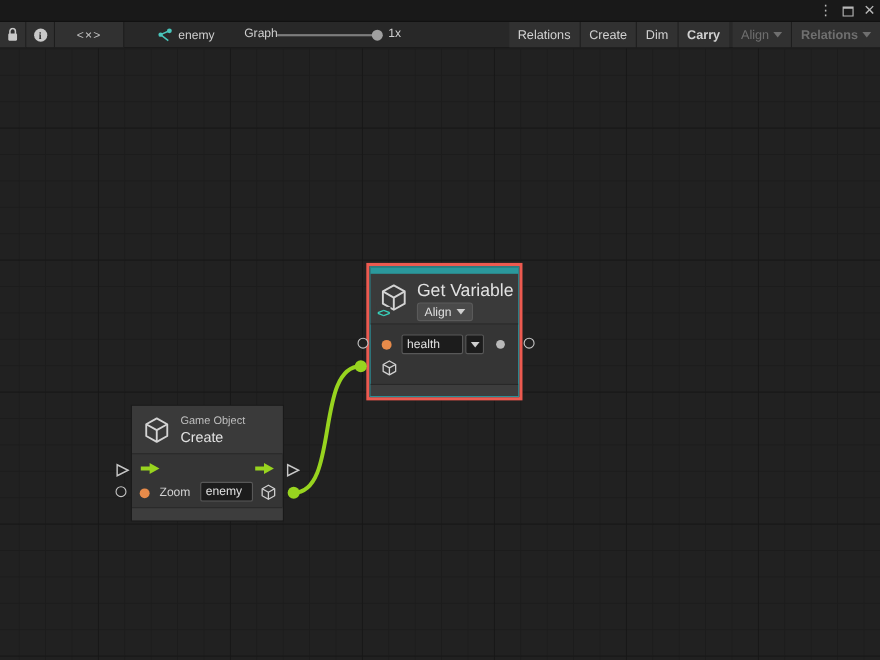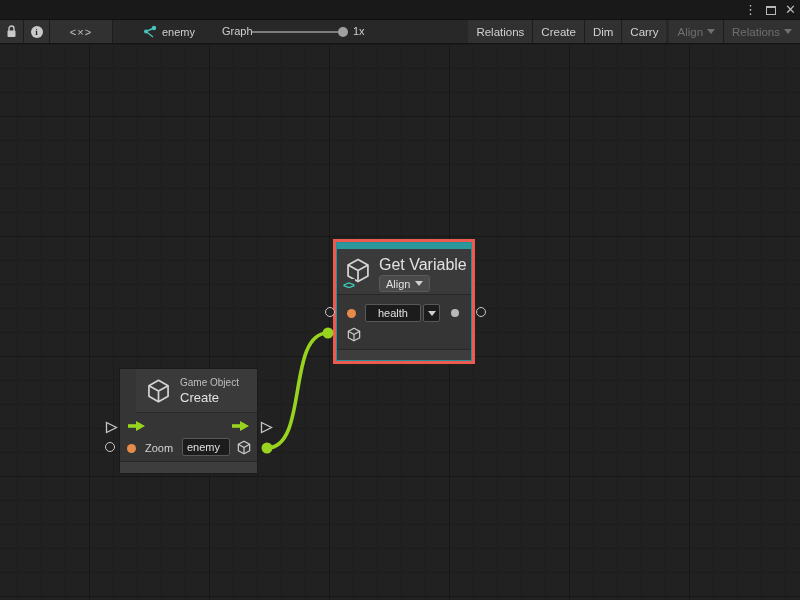--- a/index.html
+++ b/index.html
@@ -24,38 +24,38 @@
   .info-circle { width:12px; height:12px; border-radius:50%; background:#c9c9c9; color:#262626; font-size:9px; font-weight:bold; display:flex; align-items:center; justify-content:center; font-family:"Liberation Serif","DejaVu Serif",serif; }
   .graph-select { position:absolute; left:136px; top:0; height:23px; display:flex; align-items:center; gap:5px; padding:0 6px; }
   .graph-select span { font-size:11px; color:#cfcfcf; }
   .zoom-label { position:absolute; left:222px; top:0; height:23px; line-height:23px; font-size:11px; color:#cfcfcf; }
   .slider-track { position:absolute; left:252px; top:11px; width:92px; height:2px; background:#7d7d7d; }
   .slider-knob { position:absolute; left:338px; top:7px; width:10px; height:10px; border-radius:50%; background:#a0a0a0; }
   .zoom-value { position:absolute; left:353px; top:0; height:23px; line-height:23px; font-size:11px; color:#cfcfcf; }
   .tb-right { position:absolute; right:0; top:0; height:23px; display:flex; gap:3px; }
   .tb-group { display:flex; height:23px; }
   .tb-cmd { height:23px; background:#313131; border-right:1px solid #1d1d1d; display:flex; align-items:center; gap:4px; padding:0 8px; font-size:11.5px; color:#d2d2d2; white-space:nowrap; }
-  .tb-group .tb-cmd:last-child { border-right:none; }
+  .tb-group .tb-cmd:last-child { border-right:none;font-weight:bold; }
   .tb-cmd.disabled { color:#6f6f6f; }
   .caret-down { width:0; height:0; border-left:4px solid transparent; border-right:4px solid transparent; border-top:5px solid #cfcfcf; }
   .tb-cmd.disabled .caret-down { border-top-color:#6f6f6f; }
 
   
   .canvas { position:absolute; left:0; top:44px; width:800px; height:556px; background-color:#212121;
     background-image:
       linear-gradient(to right,  #171717 1px, transparent 1px),
       linear-gradient(to bottom, #171717 1px, transparent 1px),
       linear-gradient(to right,  #1c1c1c 1px, transparent 1px),
       linear-gradient(to bottom, #1c1c1c 1px, transparent 1px);
     background-size: 120px 100%, 100% 120px, 24px 100%, 100% 24px;
     background-position: 89px 0, 0 72px, 17px 0, 0 0;
   }
 
   
-  .node { position:absolute; background:#353535; box-shadow:0 0 0 1px #1a1a1a;padding-left:16px; }
+  .node { position:absolute; background:#353535; box-shadow:0 0 0 1px #1a1a1a; }
   .node-header { background:#3a3a3a; border-bottom:1px solid #282828; position:relative; }
   .node-footer { background:#3d3d3d; border-top:1px solid #282828; position:absolute; left:0; right:0; bottom:0; }
 
   
   .node-create { left:120px; top:325px; width:137px; height:104px; }
   .node-create .node-header { height:44px; }
   .nc-cat   { position:absolute; left:44px; top:8px;  font-size:10px;   color:#bfbfbf; }
   .nc-title { position:absolute; left:44px; top:21px; font-size:13px; color:#e2e2e2; }
   .hdr-cube { position:absolute; left:9px; top:8px; }
   .row { position:absolute; left:0; right:0; }
@@ -213,21 +213,21 @@
           <span class="gv-brackets">&lt;&gt;</span>
         </div>
         <span class="gv-title">Get Variable</span>
         <div class="dropdown gv-dropdown">
           <span>Align</span>
           <span class="caret-down"></span>
         </div>
       </div>
       <div class="gv-body">
         <span class="port-dot dot-orange" style="left:10px; top:13px"></span>
-        <input class="field" style="left: 28px; top: 8px; width: 56px; height: 18px; text-align: center;" value="health">
+        <input class="field" style="left: 28px; top: 8px; width: 56px; height: 18px;" value="health">
         <div class="drop-btn" style="left:86px; top:8px; width:17px; height:18px">
           <span class="caret-down"></span>
         </div>
         <span class="port-dot dot-gray" style="left:114px; top:13px"></span>
         <svg class="cube-svg" style="position:absolute; left:9px; top:30px" width="16" height="17" viewBox="0 0 24 24">
           <g fill="none" stroke="#cfcfcf" stroke-width="1.8" stroke-linejoin="round">
             <path d="M12 2.5 L20.5 7.25 V16.75 L12 21.5 L3.5 16.75 V7.25 Z"></path>
             <path d="M3.5 7.25 L12 12 L20.5 7.25 M12 12 V21.5"></path>
           </g>
         </svg>

